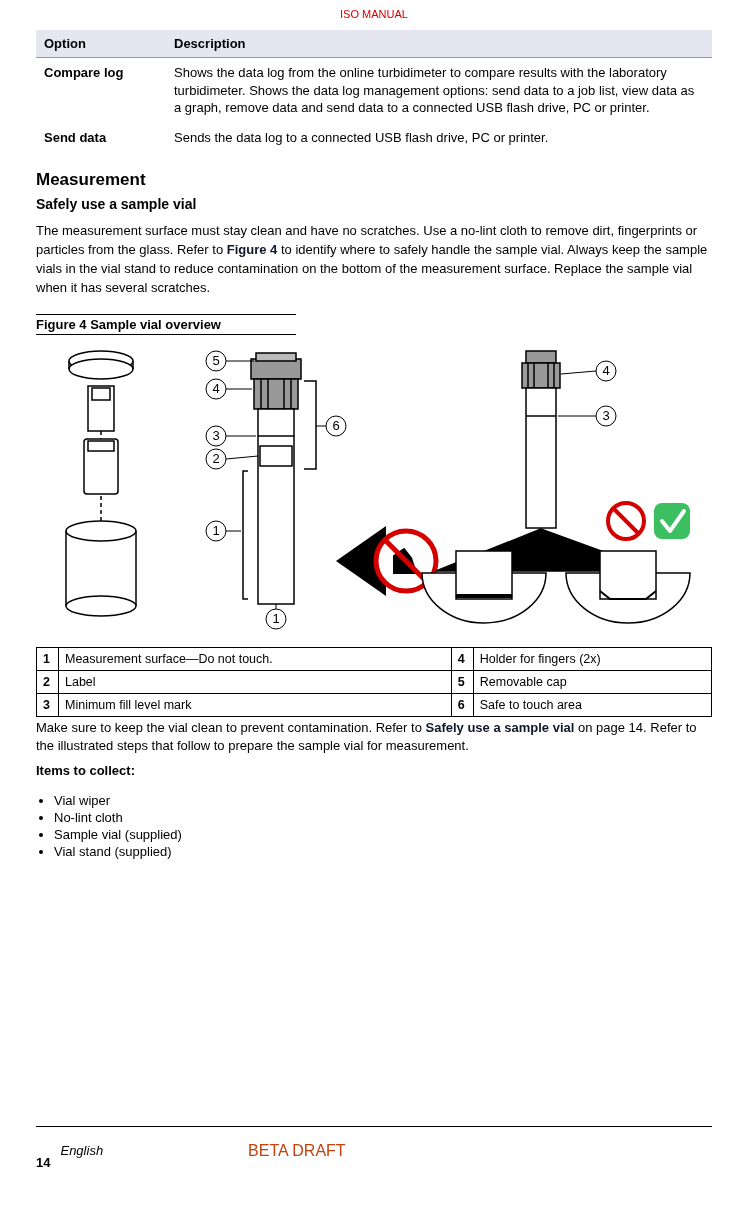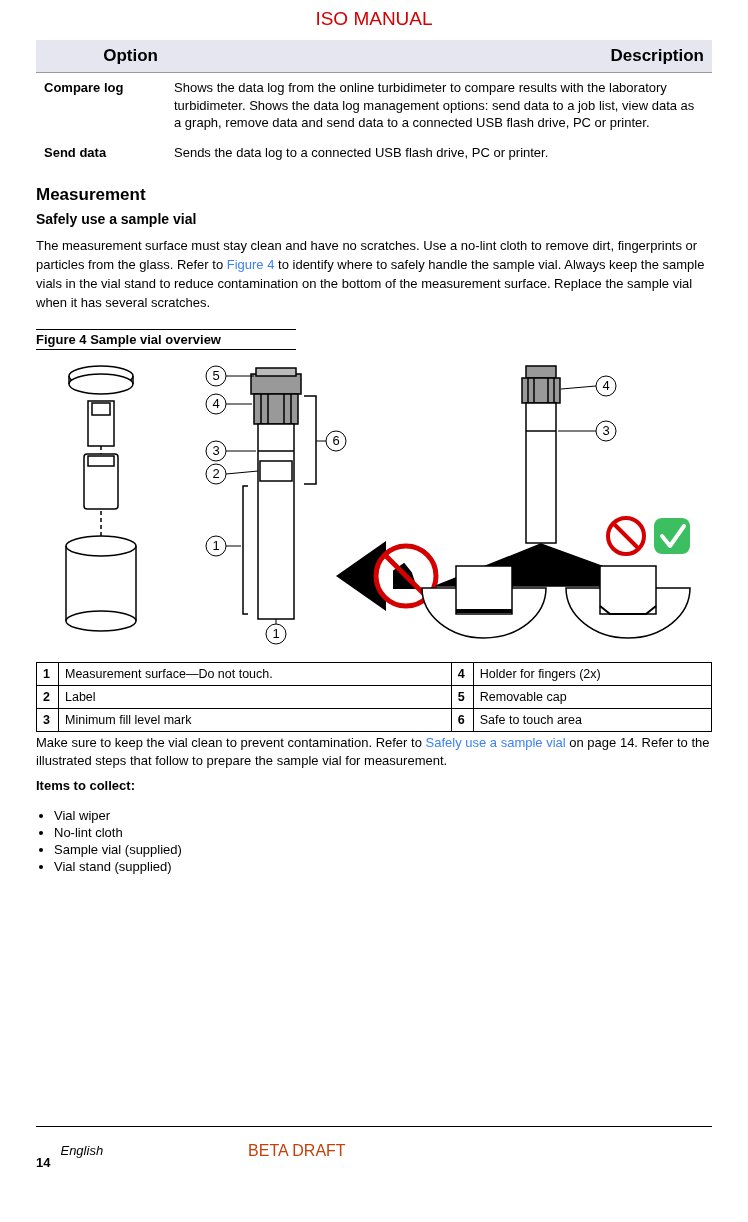--- a/index.html
+++ b/index.html
@@ -13,33 +13,33 @@
     background: #fff;
   }
   .page {
     padding: 0 36px 20px 36px;
     position: relative;
     min-height: 1170px;
   }
   .top-label {
     text-align: center;
     color: #d40000;
-    font-size: 19px;
+    font-size: 11px;
     padding: 8px 0 10px 0;
   }
   .options-table {
     width: 100%;
     border-collapse: collapse;
   }
   .options-table th {
     background: #e6e6f0;
-    text-align: right;
+    text-align: left;
     padding: 6px 8px;
     font-weight: bold;
-    font-size: 17px;
+    font-size: 13px;
     border-bottom: 1px solid #999;
   }
   .options-table td {
     padding: 6px 8px;
     vertical-align: top;
     font-size: 13px;
     line-height: 1.35;
   }
   .options-table td.opt-name {
     font-weight: bold;
@@ -72,21 +72,21 @@
   .notice-body {
     padding: 5px 8px;
     font-size: 12px;
     line-height: 1.35;
   }
   p.body {
     margin: 6px 0;
     font-size: 13px;
     line-height: 1.45;
   }
-  a.link { color: #3b82f6; text-decoration: none; }
+  a.link { color: #0f172a; text-decoration: none; font-weight: bold; }
   .figure-caption {
     font-weight: bold;
     font-size: 13px;
     margin: 10px 0 6px 0;
     border-top: 1px solid #000;
     border-bottom: 1px solid #000;
     display:inline-block;
     padding: 2px 0;
     min-width: 260px;
   }

